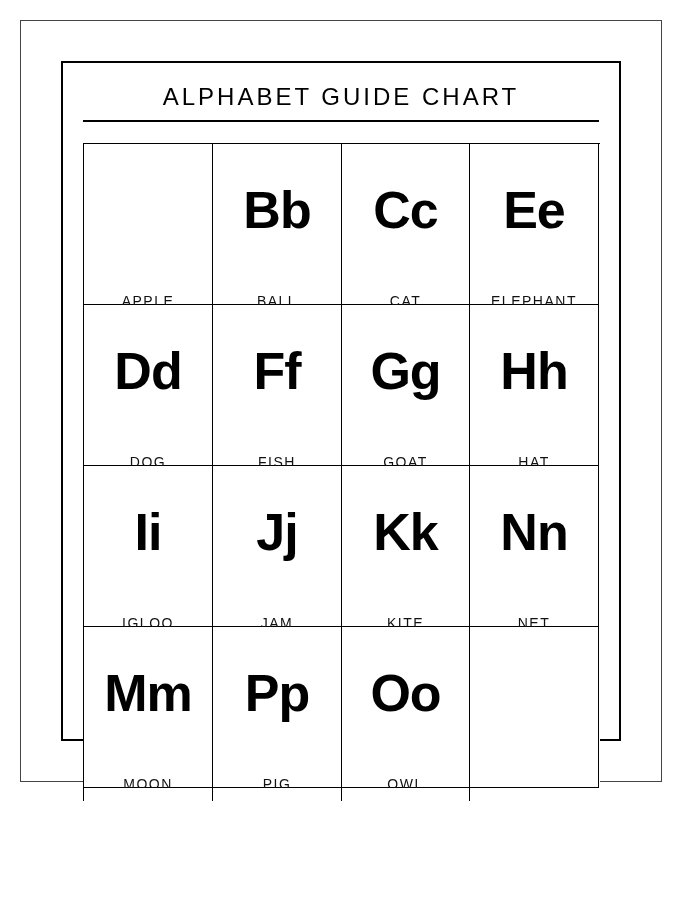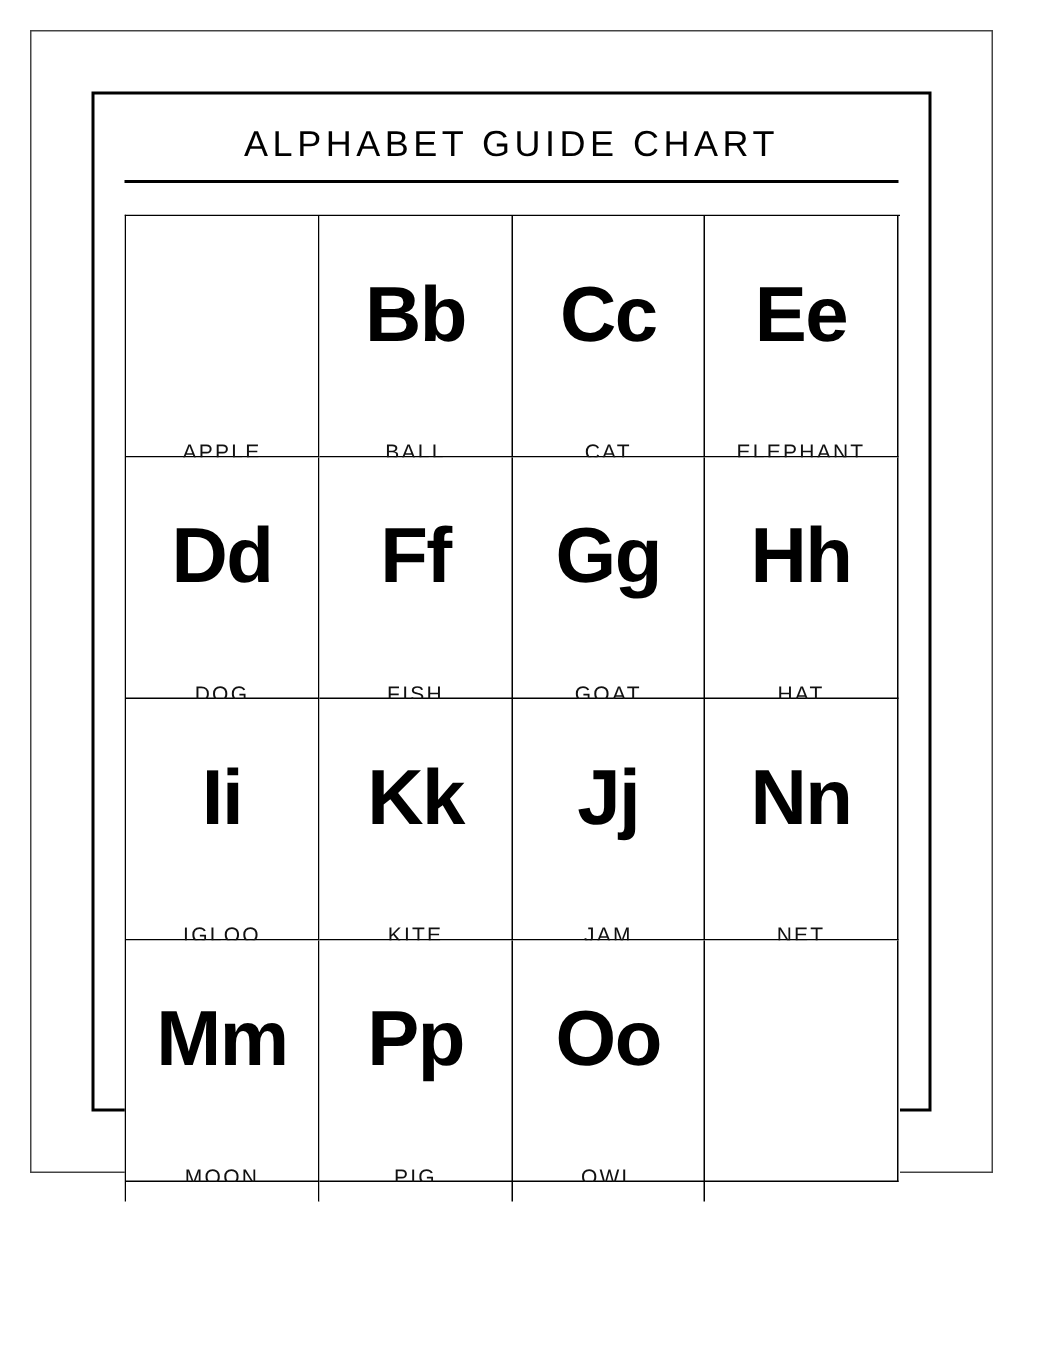--- a/index.html
+++ b/index.html
@@ -145,26 +145,26 @@
     <div class="cell">
       <div class="letters">Hh</div>
       <div class="word">HAT</div>
     </div>
 
     <div class="cell">
       <div class="letters">Ii</div>
       <div class="word">IGLOO</div>
     </div>
     <div class="cell">
+      <div class="letters">Jj</div>
+      <div class="word">JAM</div>
+    </div>
+    <div class="cell">
       <div class="letters">Kk</div>
       <div class="word">KITE</div>
-    </div>
-    <div class="cell">
-      <div class="letters">Jj</div>
-      <div class="word">JAM</div>
     </div>
 
     <div class="cell">
       <div class="letters">Nn</div>
       <div class="word">NET</div>
     </div>
     <div class="cell">
       <div class="letters">Mm</div>
       <div class="word">MOON</div>
     </div>

